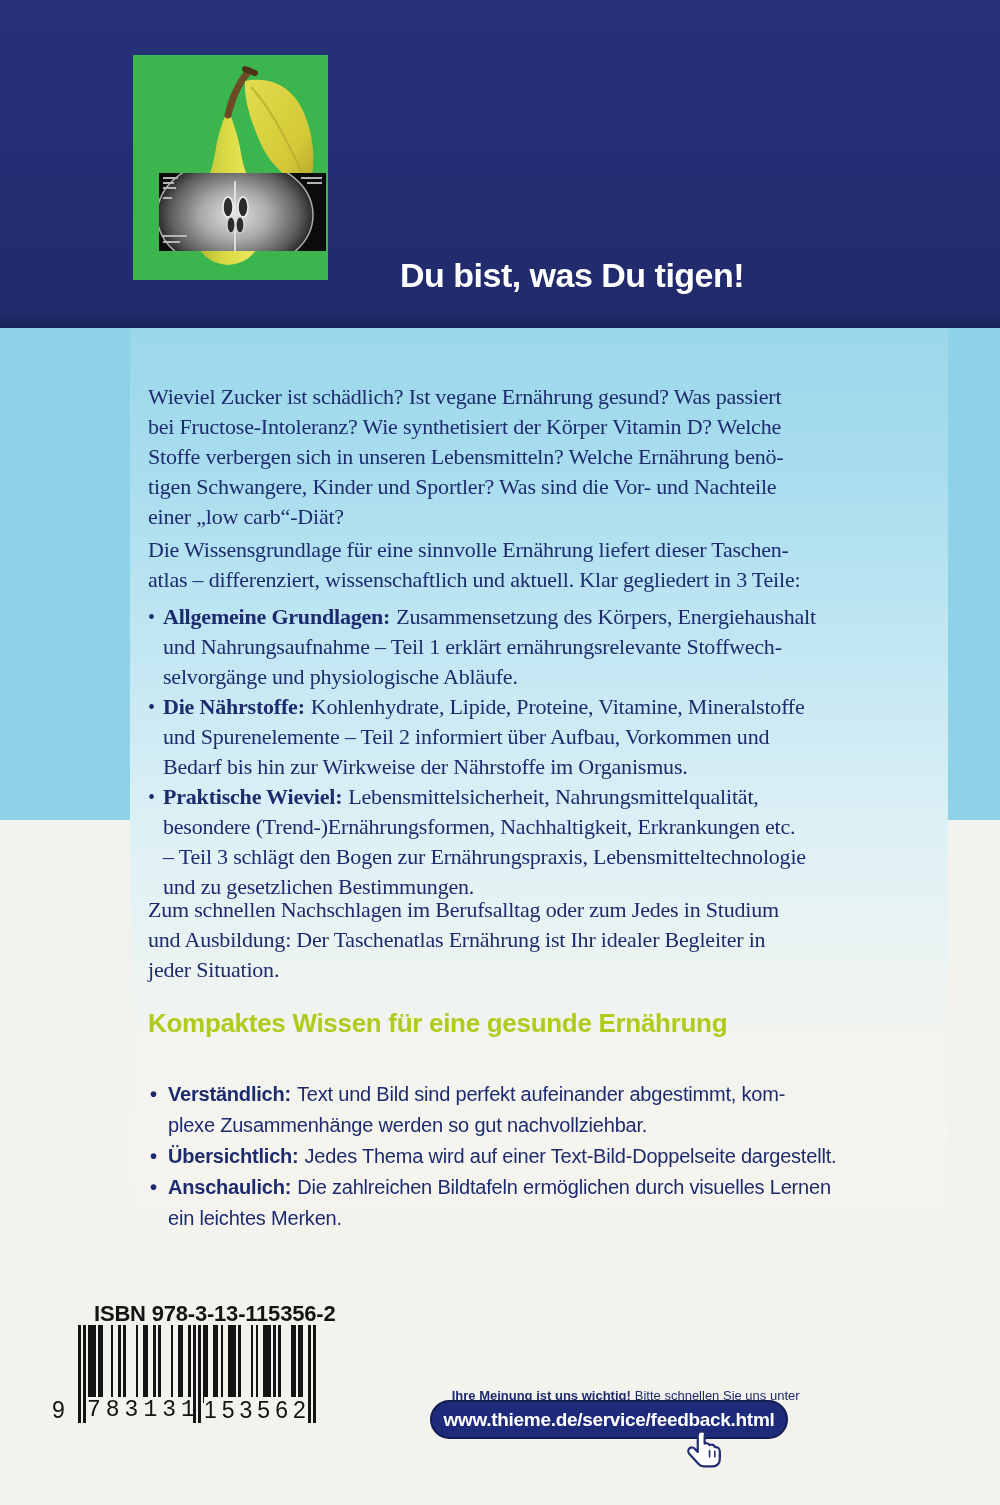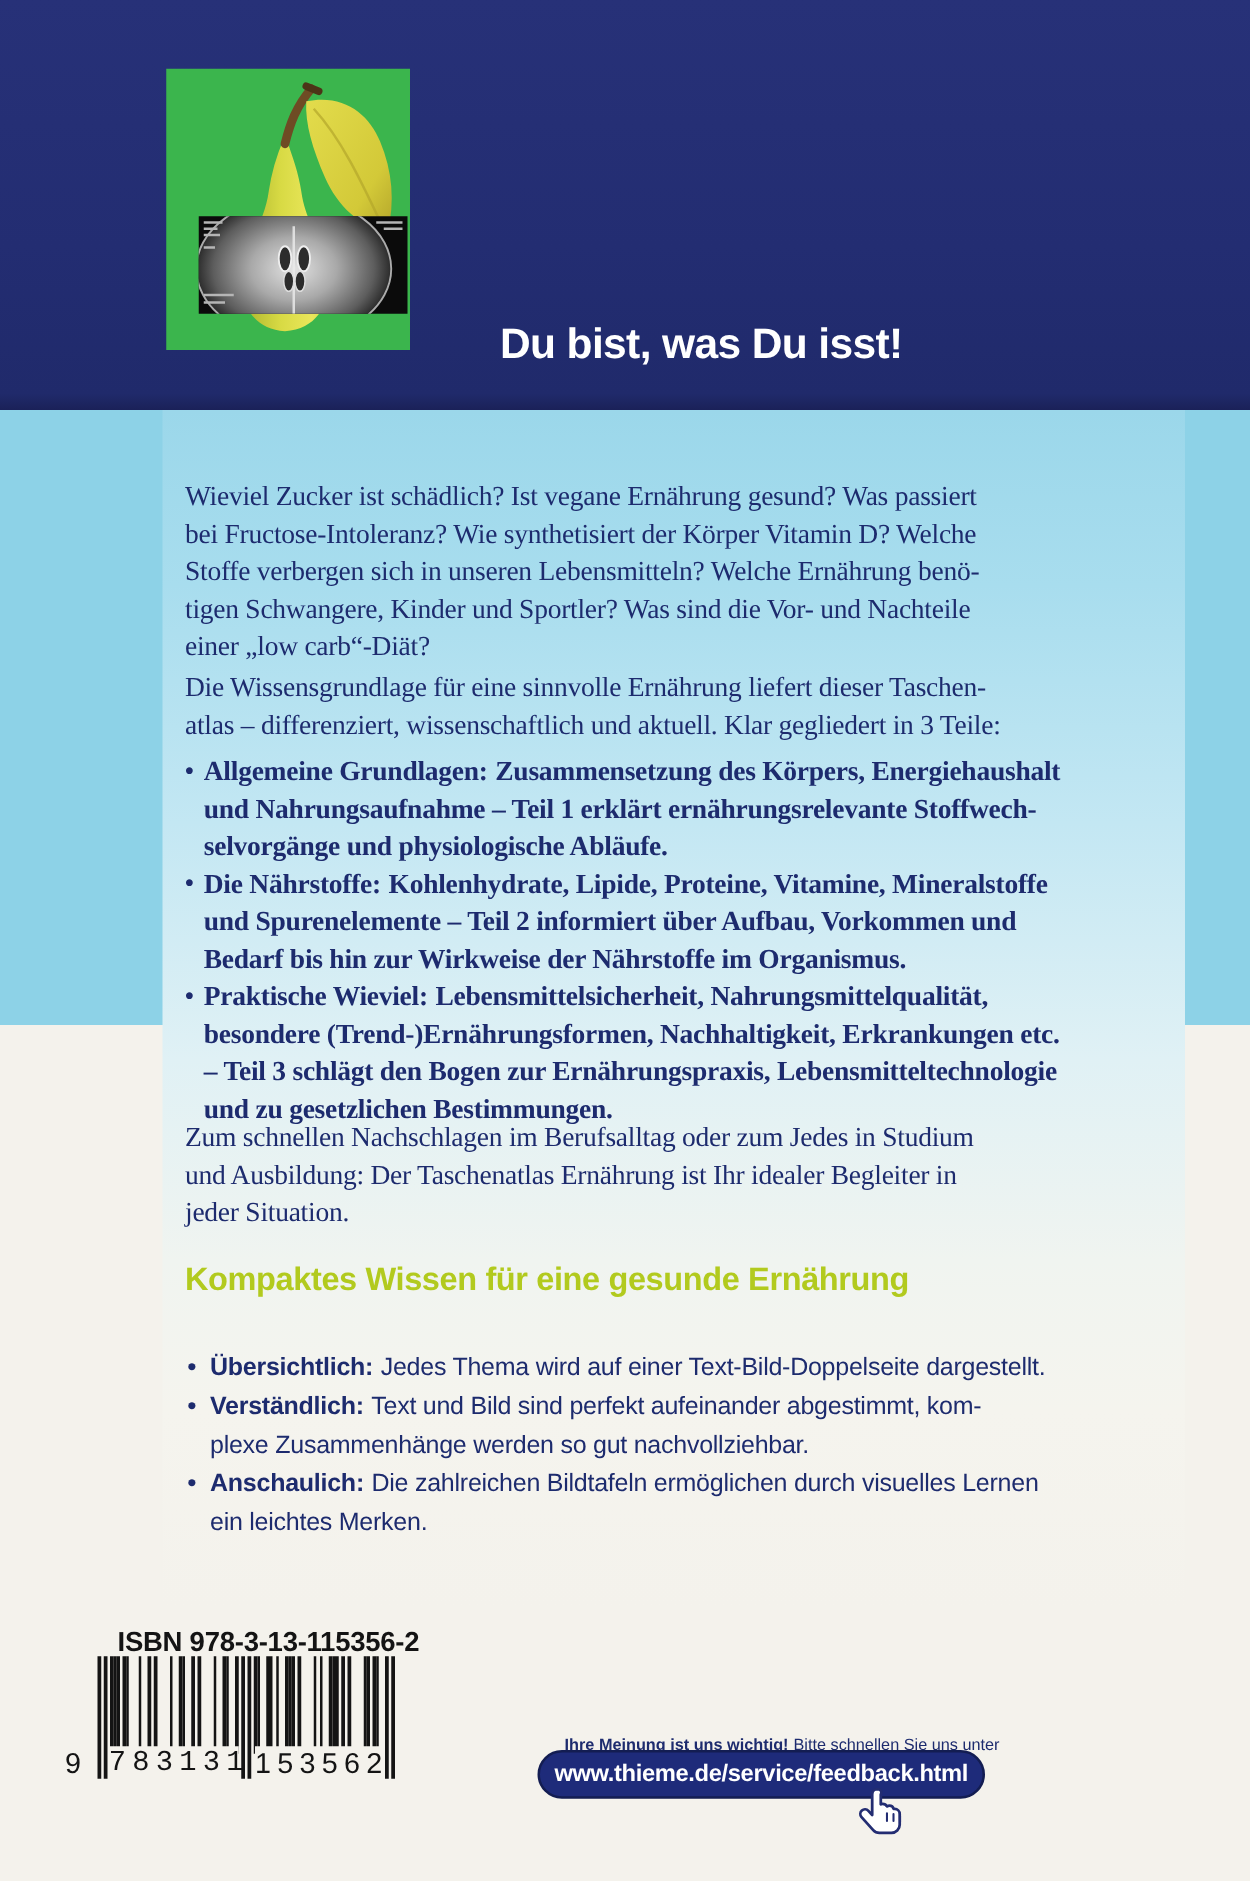--- a/index.html
+++ b/index.html
@@ -19,21 +19,21 @@
   .tagline{position:absolute;left:400px;top:256px;font-family:"Liberation Sans","DejaVu Sans",sans-serif;
            font-weight:bold;font-size:34px;letter-spacing:-0.5px;color:#ffffff;white-space:pre;}
 
   
   .main{position:absolute;left:0;top:328px;width:845px;height:957px;background:var(--cream);}
   .cyan-layer{position:absolute;left:0;top:0;width:1000px;height:492px;background:var(--cyan);}
   .panel{position:absolute;left:130px;top:0;width:818px;height:957px;
          background:linear-gradient(180deg,#9bd7ea 0px,#a8ddee 140px,#c3e7f3 330px,#e0f1f5 520px,#f0f4f0 680px,#f5f4ee 800px,#f4f2ec 100%);}
   .content-block{position:absolute;left:148px;width:815px;}
   .serif-p{margin:0;font-size:22px;line-height:30px;letter-spacing:-0.2px;white-space:pre;}
-  ul.plist{list-style:none;margin:0;padding:0;font-weight:bold;}
+  ul.plist{list-style:none;margin:0;padding:0;}
   ul.plist li{position:relative;padding-left:15px;font-size:22px;line-height:30px;letter-spacing:-0.2px;}
   ul.plist li::before{content:"\2022";position:absolute;left:0;top:0;font-size:20px;}
   ul.plist b{margin-right:6px;}
   .rest{white-space:pre;}
   .slogan{margin:0;font-family:Liberation Sans, sans-serif;font-weight:bold;
           font-size:26px;letter-spacing:-0.3px;color:var(--slogan-green);white-space:pre;}
   .thieme-h{margin:0;font-family:"Liberation Sans","DejaVu Sans",sans-serif;font-weight:bold;
             font-size:21px;color:var(--text);}
   ul.flist{list-style:none;margin:6px 0 0 0;padding:0;font-family:"Liberation Sans","DejaVu Sans",sans-serif;}
   ul.flist li{position:relative;padding-left:20px;font-size:20px;line-height:31px;letter-spacing:-0.2px;}
@@ -114,21 +114,21 @@
             <rect x="30" y="132" width="13" height="2"></rect>
               <rect x="30" y="142" width="9" height="2"></rect>
             <rect x="168" y="122" width="21" height="2"></rect>
               <rect x="174" y="127" width="15" height="2"></rect>
             <rect x="30" y="180" width="24" height="2"></rect>
               <rect x="30" y="186" width="17" height="2"></rect>
           </g>
         </g>
       </svg>
     </div>
-    <div class="tagline">Du bist, was Du isst!</div>
+    <div class="tagline">Du bist, was Du tigen!</div>
   </div>
 
   <div class="main">
     <div class="cyan-layer"></div>
     <div class="panel"></div>
 
     <p class="serif-p content-block" style="top:54px">Wieviel Zucker ist schädlich? Ist vegane Ernährung gesund? Was passiert
 bei Fructose-Intoleranz? Wie synthetisiert der Körper Vitamin D? Welche
 Stoffe verbergen sich in unseren Lebensmitteln? Welche Ernährung benö-
 tigen Schwangere, Kinder und Sportler? Was sind die Vor- und Nachteile
@@ -151,23 +151,23 @@
     </ul>
 
     <p class="serif-p content-block" style="top:567px">Zum schnellen Nachschlagen im Berufsalltag oder zum Jedes in Studium
 und Ausbildung: Der Taschenatlas Ernährung ist Ihr idealer Begleiter in
 jeder Situation.</p>
 
     <h2 class="slogan content-block" style="top:680px">Kompaktes Wissen für eine gesunde Ernährung</h2>
 
     <div class="content-block" style="top:745px">
       <ul class="flist">
-        <li><b>Übersichtlich:</b><span class="rest">Jedes Thema wird auf einer Text-Bild-Doppelseite dargestellt.</span></li>
         <li><b>Verständlich:</b><span class="rest">Text und Bild sind perfekt aufeinander abgestimmt, kom-
 plexe Zusammenhänge werden so gut nachvollziehbar.</span></li>
+        <li><b>Übersichtlich:</b><span class="rest">Jedes Thema wird auf einer Text-Bild-Doppelseite dargestellt.</span></li>
         <li><b>Anschaulich:</b><span class="rest">Die zahlreichen Bildtafeln ermöglichen durch visuelles Lernen
 ein leichtes Merken.</span></li>
       </ul>
     </div>
   </div>
 
   <div class="ftr">
     <div class="isbn">ISBN 978-3-13-115356-2</div>
 
     <div class="barcode">

